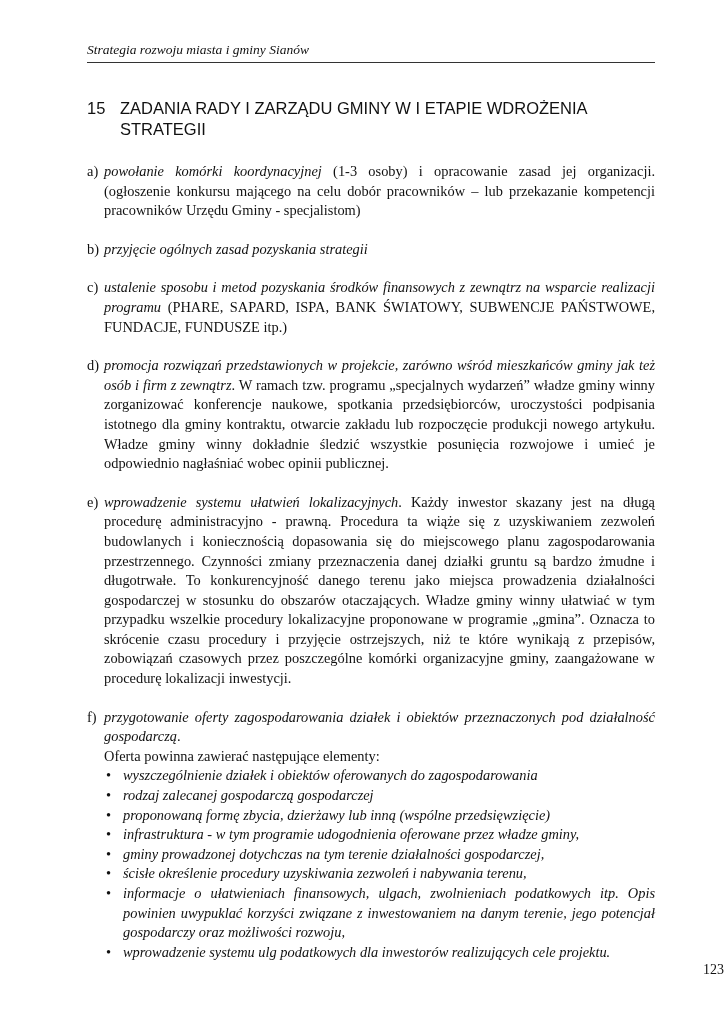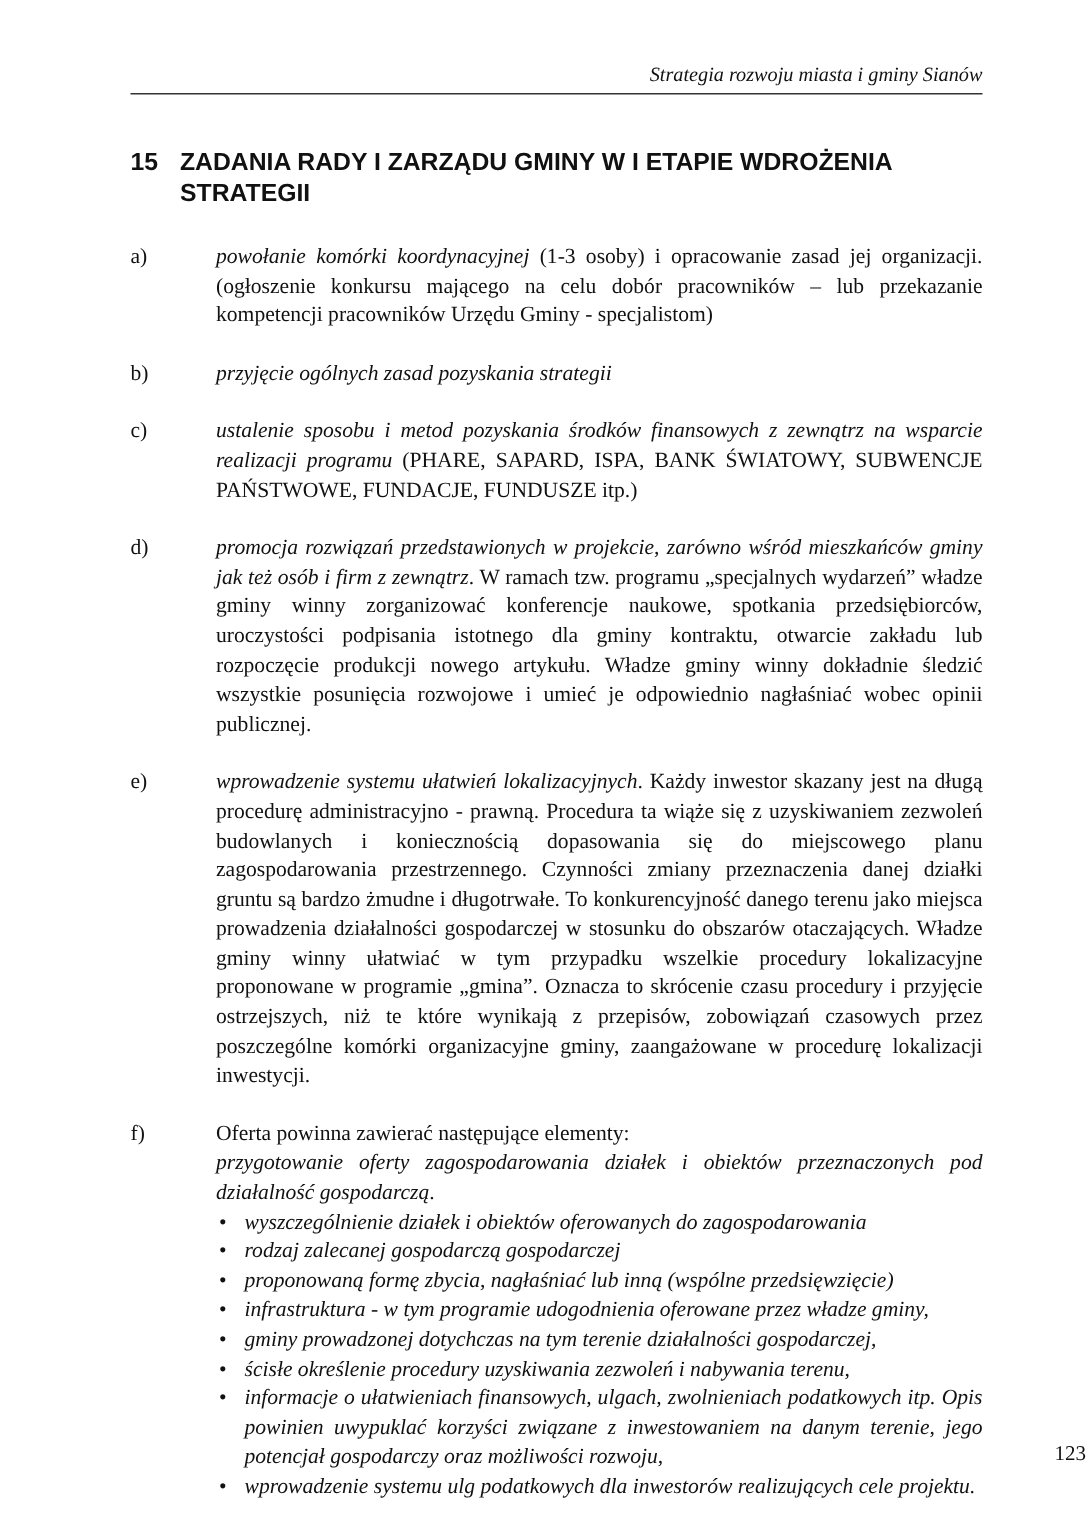--- a/index.html
+++ b/index.html
@@ -2,41 +2,41 @@
 <html><head>
 <meta charset="utf-8">
 <style>
   html, body { margin: 0; padding: 0; background: #ffffff; }
   body {
     width: 724px; height: 1024px; position: relative; overflow: hidden;
     font-family: "Liberation Serif", serif; color: #111111;
   }
   .running-header {
     position: absolute; left: 87px; right: 69px; top: 42px;
-    text-align: right; font-style: italic; font-size: 13.5px;
+    text-align: left; font-style: italic; font-size: 13.5px;
   }
   .header-rule {
     position: absolute; left: 87px; width: 568px; top: 62px;
     height: 0; border-top: 1.3px solid #333;
   }
   .heading {
     position: absolute; left: 87px; top: 98px; width: 568px;
-    font-family: "Liberation Sans", sans-serif; font-weight: bold;
+    font-family: "Liberation Sans", sans-serif; font-weight: normal;
     font-size: 16.5px; line-height: 21px; display: flex;
   }
   .heading .num { width: 33px; flex: none; }
   .heading .title { flex: 1; }
   .body-text {
     position: absolute; left: 87px; width: 568px; top: 162px;
     font-size: 14.4px; line-height: 19.6px; text-align: justify;
   }
   p { margin: 0 0 19px 0; }
   .item { display: flex; margin: 0 0 19px 0; }
   .item .lbl { width: 17px; flex: none; }
-  .item .txt { flex: 1; text-align: justify; margin-left: 40px; }
+  .item .txt { flex: 1; text-align: justify; }
   .it { font-style: italic; }
   ul { list-style: none; margin: 0; padding: 0; }
   ul li { display: flex; }
   ul li .bullet { width: 17px; flex: none; padding-left: 2px; }
   ul li .btxt { flex: 1; text-align: justify; font-style: italic; }
   .page-number {
     position: absolute; left: 0; right: 0; top: 962px;
     text-align: right; font-size: 14px;
   }
 </style>
@@ -74,34 +74,34 @@
   </div>
 
   <div class="item">
     <span class="lbl">e)</span>
     <span class="txt"><span class="it">wprowadzenie systemu ułatwień lokalizacyjnych</span><span>. Każdy inwestor skazany jest na długą procedurę administracyjno - prawną. Procedura ta wiąże się z uzyskiwaniem zezwoleń budowlanych i koniecznością dopasowania się do miejscowego planu zagospodarowania przestrzennego. Czynności zmiany przeznaczenia danej działki gruntu są bardzo żmudne i długotrwałe. To konkurencyjność danego terenu jako miejsca prowadzenia działalności gospodarczej w stosunku do obszarów otaczających.  Władze gminy winny ułatwiać w tym przypadku wszelkie procedury lokalizacyjne proponowane w programie „gmina”. Oznacza to skrócenie czasu procedury i przyjęcie ostrzejszych, niż te które wynikają z przepisów, zobowiązań czasowych przez poszczególne komórki organizacyjne gminy,  zaangażowane w procedurę lokalizacji inwestycji.</span></span>
   </div>
 
   <div class="item">
     <span class="lbl">f)</span>
     <div class="txt">
+      <div><span class="it">przygotowanie oferty zagospodarowania działek i obiektów przeznaczonych pod działalność gospodarczą</span><span>.</span></div>
       <div>Oferta powinna zawierać następujące elementy:</div>
-      <div><span class="it">przygotowanie oferty zagospodarowania działek i obiektów przeznaczonych pod działalność gospodarczą</span><span>.</span></div>
       <ul>
         <li>
             <span class="bullet">•</span>
             <span class="btxt">wyszczególnienie działek i obiektów oferowanych do zagospodarowania</span>
           </li>
         <li>
             <span class="bullet">•</span>
             <span class="btxt">rodzaj zalecanej gospodarczą gospodarczej</span>
           </li>
         <li>
             <span class="bullet">•</span>
-            <span class="btxt">proponowaną formę zbycia, nagłaśniać lub inną (wspólne przedsięwzięcie)</span>
+            <span class="btxt">proponowaną formę zbycia, dzierżawy lub inną (wspólne przedsięwzięcie)</span>
           </li>
         <li>
             <span class="bullet">•</span>
             <span class="btxt">infrastruktura - w tym programie udogodnienia oferowane przez władze gminy,</span>
           </li>
         <li>
             <span class="bullet">•</span>
             <span class="btxt">gminy prowadzonej dotychczas na tym terenie działalności gospodarczej,</span>
           </li>
         <li>

